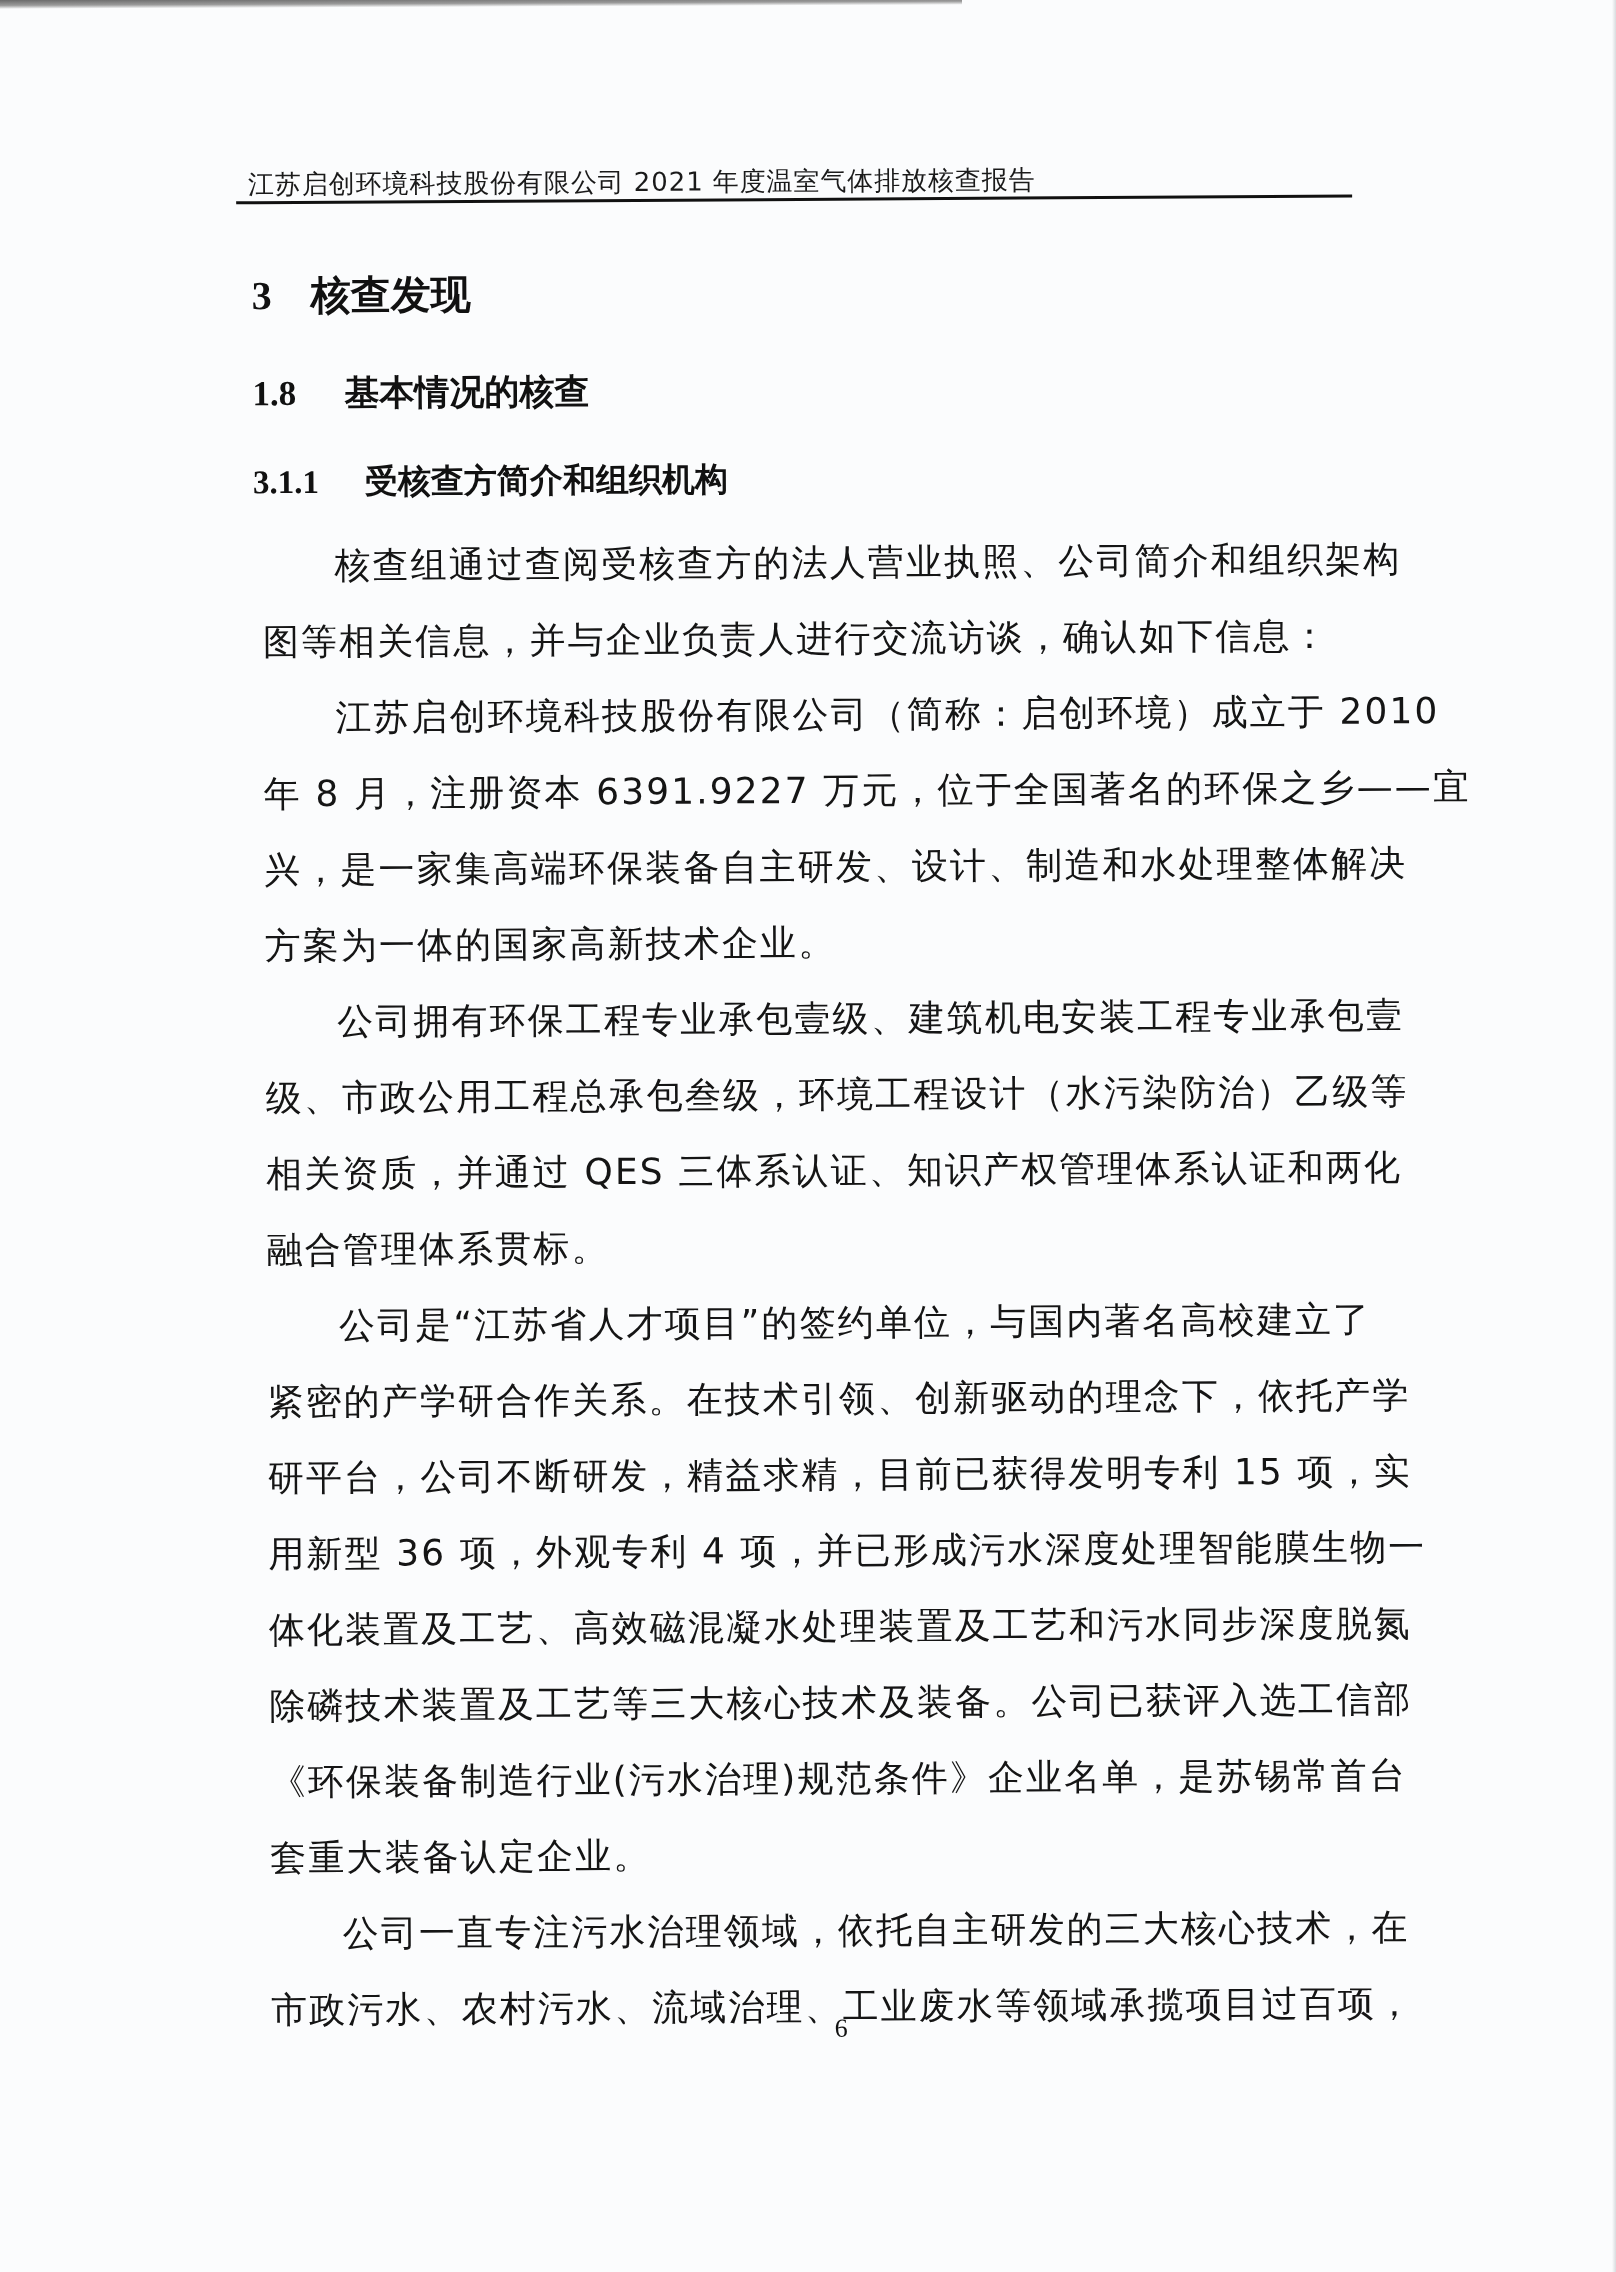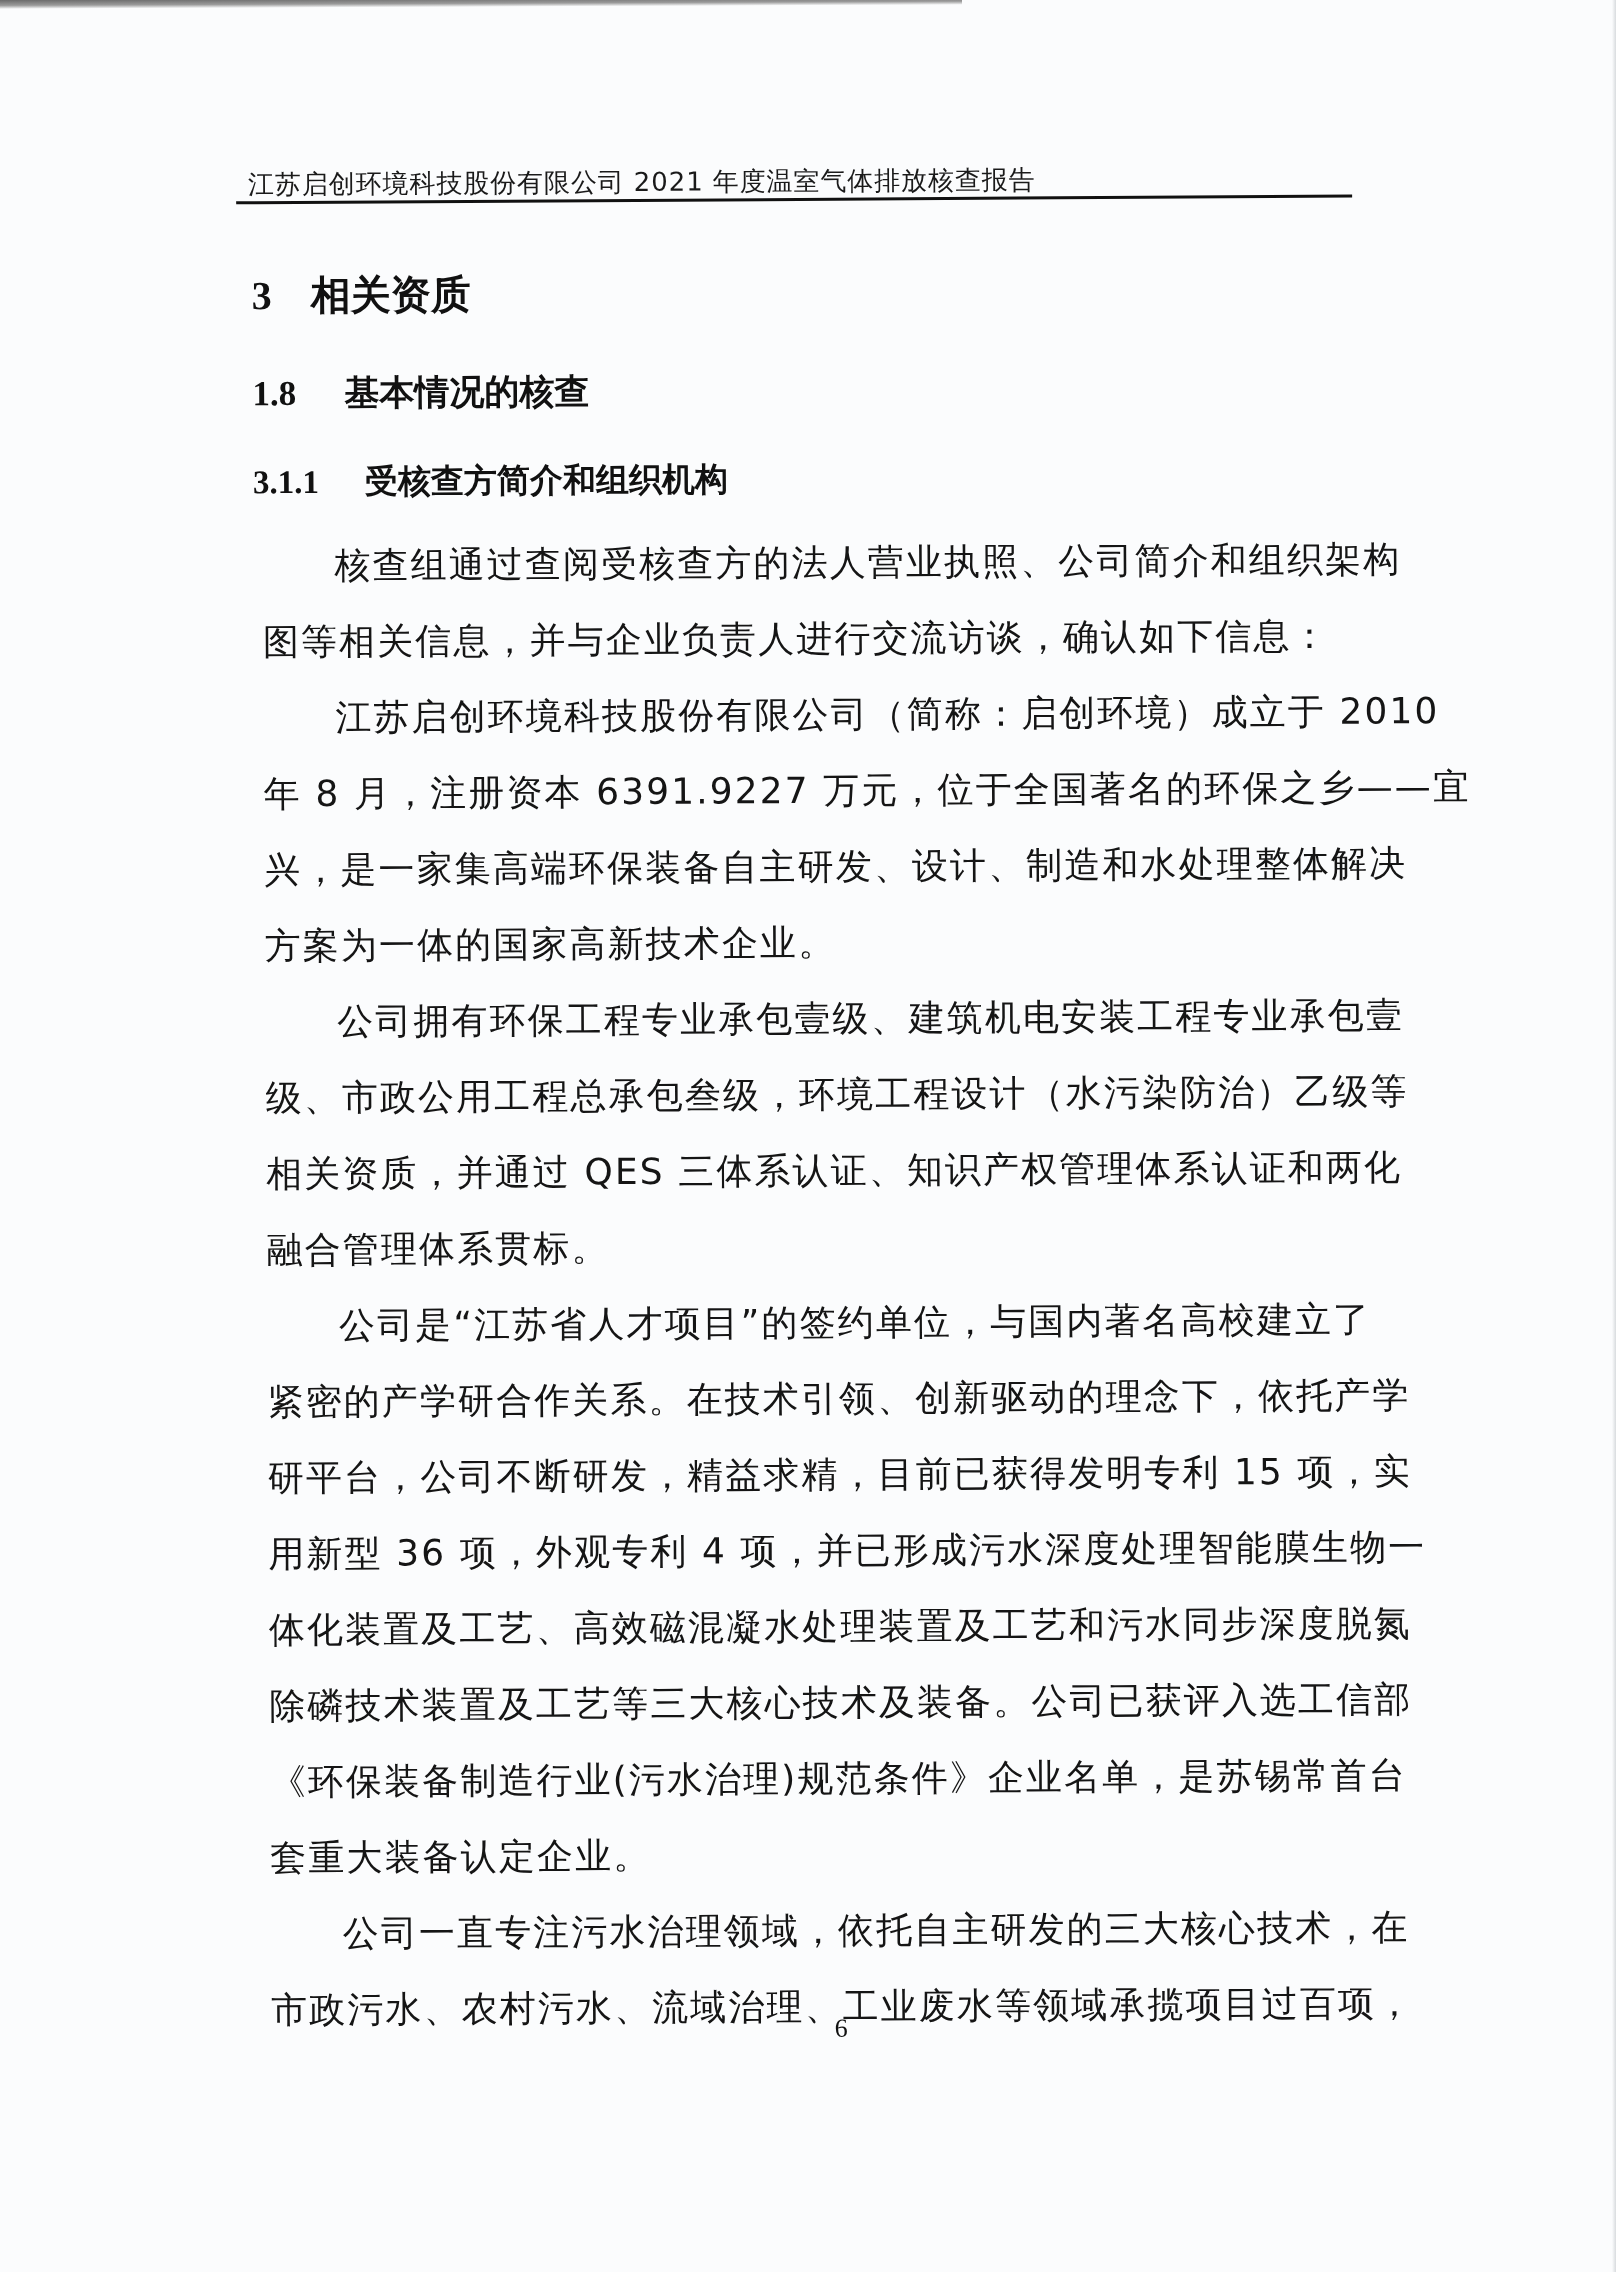--- a/index.html
+++ b/index.html
@@ -76,21 +76,21 @@
 <body>
 
 <div class="scan-shadow-top"></div>
 <div class="scan-edge-right"></div>
 
 <div class="page">
   <div class="running-header">江苏启创环境科技股份有限公司 2021 年度温室气体排放核查报告</div>
   <div class="header-rule"></div>
 
   <div class="h1">
-    <span class="num">3</span><span>相关资质</span>
+    <span class="num">3</span><span>核查发现</span>
   </div>
 
   <div class="h2">
     <span class="num">1.8</span><span>基本情况的核查</span>
   </div>
 
   <div class="h3">
     <span class="num">3.1.1</span><span>受核查方简介和组织机构</span>
   </div>
 

